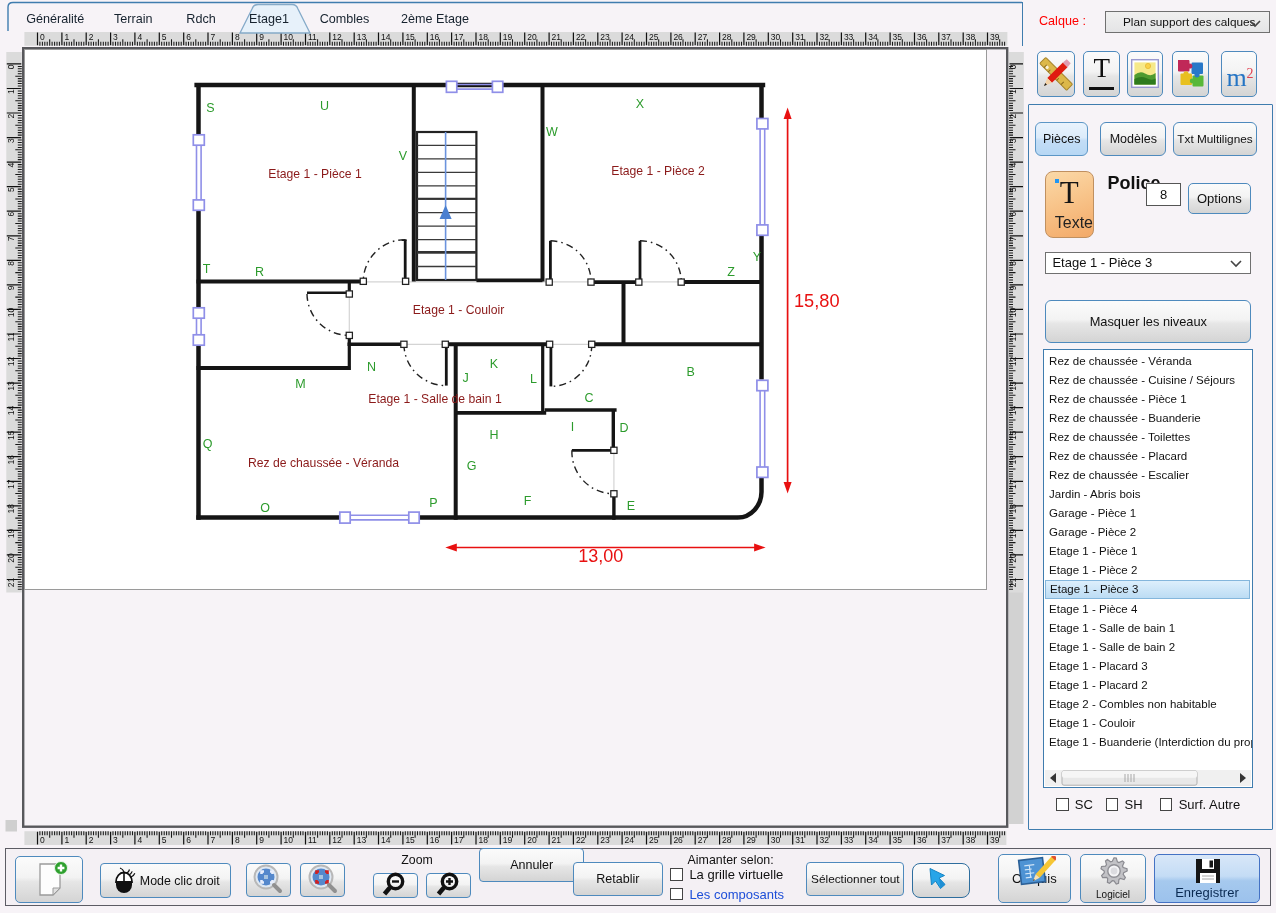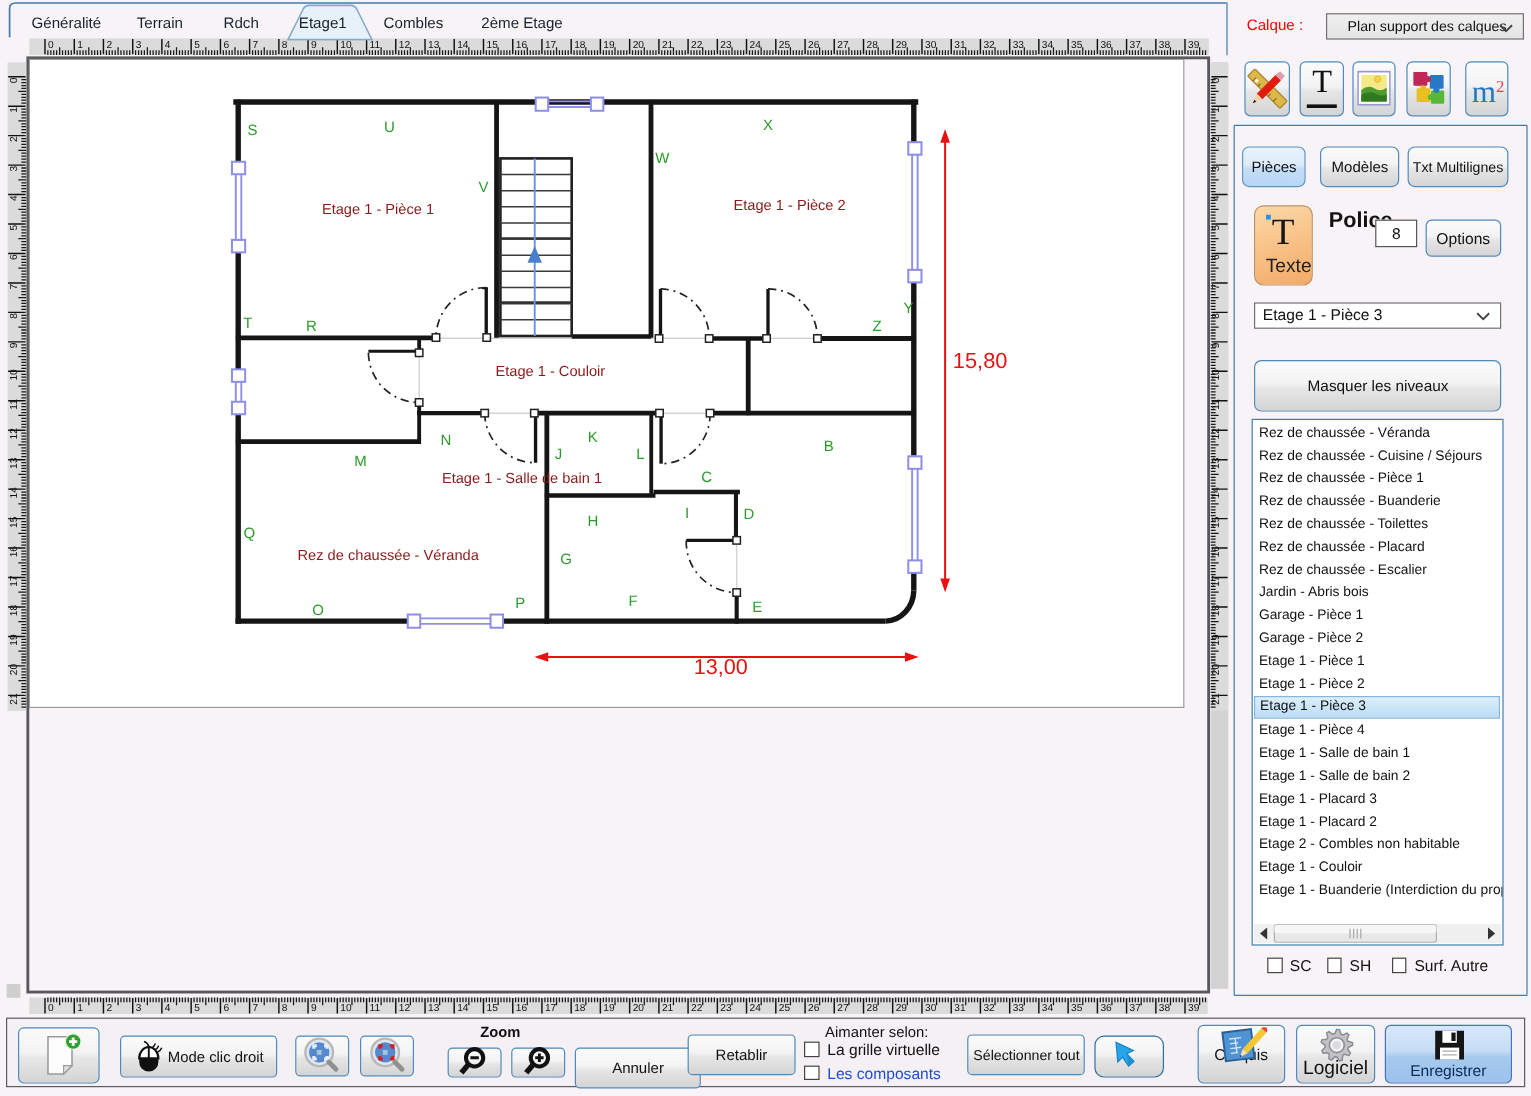--- a/index.html
+++ b/index.html
@@ -423,36 +423,36 @@
     <svg width="34" height="34" viewBox="0 0 34 34">
 <circle cx="15" cy="14" r="11.5" fill="#dfe8f2" stroke="#b8b8b8" stroke-width="2"></circle>
 <circle cx="15" cy="14" r="8.5" fill="#5588cc"></circle>
 <g stroke="#d02020" stroke-width="2.6" fill="none">
 <path d="M10.5,11 v-2.5 h2.5 M19,8.5 h2.5 v2.5 M21.5,17 v2.5 h-2.5 M13,19.5 h-2.5 v-2.5"></path>
       </g>
 <rect x="13" y="12" width="4" height="4" fill="#a8c4e0"></rect>
 <path d="M23,22 l6,6" stroke="#909090" stroke-width="4" stroke-linecap="round"></path>
 </svg>
   </div>
-<div class="abs" style="left:396px;top:852.7px;width:42px;text-align:center;font-size:12.3px;font-weight:bold;color:#111">Zoom</div>
+<div class="abs" style="left:396px;top:852.7px;width:42px;text-align:center;font-size:12.3px;font-weight:normal;color:#111">Zoom</div>
 <div class="btn gbtn" style="left:373px;top:872.7px;width:44.9px;height:25.3px;border-radius:4px">
     <svg width="34" height="28" viewBox="0 0 34 28">
 <circle cx="17.5" cy="10.5" r="7.2" fill="none" stroke="#111" stroke-width="3.4"></circle>
 <path d="M14,10.5 h7" stroke="#111" stroke-width="2.4"></path>
 <path d="M12,16.5 l-5.5,6.5" stroke="#111" stroke-width="4.5"></path>
     </svg>
   </div>
 <div class="btn gbtn" style="left:426.2px;top:872.7px;width:44.9px;height:25.3px;border-radius:4px">
     <svg width="34" height="28" viewBox="0 0 34 28">
 <circle cx="17.5" cy="10.5" r="7.2" fill="none" stroke="#111" stroke-width="3.4"></circle>
 <path d="M14,10.5 h7 M17.5,7 v7" stroke="#111" stroke-width="2.4"></path>
 <path d="M12,16.5 l-5.5,6.5" stroke="#111" stroke-width="4.5"></path>
     </svg>
   </div>
-<div class="btn gbtn" style="left:479.2px;top:873px;width:105px;height:34.4px;border-radius:4px">Annuler</div>
+<div class="btn gbtn" style="left:479.2px;top:848px;width:105px;height:34.4px;border-radius:4px">Annuler</div>
 <div class="btn gbtn" style="left:573.2px;top:861.5px;width:89.4px;height:34.4px;border-radius:4px">Retablir</div>
 <div class="abs" style="left:687.6px;top:852.8px;font-size:12.4px;font-weight:normal;color:#111">Aimanter selon:</div>
 <div class="abs" style="left:670.4px;top:868.2px;width:12.8px;height:12.8px;border:1.4px solid #444;background:#fff"></div>
 <div class="abs" style="left:689.4px;top:867.2px;font-size:13px;color:#111;width:120px">La grille virtuelle</div>
 <div class="abs" style="left:670.4px;top:887.6px;width:12.8px;height:12.8px;border:1.4px solid #444;background:#fff"></div>
 <div class="abs" style="left:689.4px;top:886.6px;font-size:13px;color:#1d4ed8;width:120px">Les composants</div>
 <div class="btn gbtn" style="left:806.4px;top:861.5px;width:98px;height:34.4px;border-radius:4px;font-size:11.8px">Sélectionner tout</div>
 <div class="btn gbtn" style="left:912.2px;top:862.9px;width:58.3px;height:34.9px;border-radius:8px;border-width:1.8px;border-color:#2e6e9e">
 <svg width="28" height="26" viewBox="0 0 28 26">
 <path d="M3,1.5 L17.5,8.5 L12,11 L18,17.5 L13.5,21.5 L8.5,14 L4.5,18 Z" fill="#28a5e8" stroke="#1584c4" stroke-width="1"></path>
@@ -467,21 +467,21 @@
       </g>
 <g transform="rotate(42 27 14)">
         <rect x="24.3" y="-2" width="5.4" height="24" fill="#f5c635"></rect>
 <path d="M24.3,22 L27,29 L29.7,22 Z" fill="#f8e0b0"></path>
         <path d="M26.2,26.8 L27,29 L27.8,26.8Z" fill="#333"></path>
 <rect x="24.3" y="-4.5" width="5.4" height="3.2" fill="#e05030"></rect>
       </g>
 </svg>
     <span>Croquis</span>
   </div>
-<div class="btn gbtn" style="left:1079.7px;top:853.5px;width:66.6px;height:49px;border-radius:5px;flex-direction:column;font-size:16px;justify-content:flex-end;padding-bottom:2px">
+<div class="btn gbtn" style="left:1079.7px;top:853.5px;width:66.6px;height:49px;border-radius:5px;flex-direction:column;font-size:10px;justify-content:flex-end;padding-bottom:2px">
 <svg width="36" height="33" viewBox="0 0 36 33" style="position:absolute;top:0px;left:15px">
 <path d="M18.0,2.8 L20.3,3.0 L21.4,6.8 L22.9,7.5 L26.5,5.9 L28.1,7.5 L26.5,11.1 L27.2,12.6 L31.0,13.7 L31.2,16.0 L27.7,17.7 L27.2,19.4 L29.4,22.6 L28.1,24.5 L24.3,23.5 L22.9,24.5 L22.5,28.4 L20.3,29.0 L18.0,25.8 L16.3,25.7 L13.5,28.4 L11.4,27.4 L11.7,23.5 L10.5,22.3 L6.6,22.6 L5.6,20.5 L8.3,17.7 L8.2,16.0 L5.0,13.7 L5.6,11.5 L9.5,11.1 L10.5,9.7 L9.5,5.9 L11.4,4.6 L14.6,6.8 L16.3,6.3 Z" fill="#c2c2c6" stroke="#8a8a90" stroke-width="1.2"></path>
 <circle cx="18" cy="16" r="6.2" fill="#f4f4f6" stroke="#909096" stroke-width="1.4"></circle>
 <circle cx="18" cy="16" r="3.4" fill="#dcdce0"></circle>
     </svg>
     <span>Logiciel</span>
   </div>
 <div class="btn" style="left:1153.7px;top:853.5px;width:106.5px;height:49px;border-radius:5px;flex-direction:column;font-size:13px;justify-content:flex-end;padding-bottom:2px;background:linear-gradient(180deg,#d8e7f8 0%,#c4dcf5 45%,#a6c9ee 55%,#9cc2ec 100%);border-color:#4472c4;color:#0a2a52">
 <svg width="28" height="28" viewBox="0 0 28 28" style="position:absolute;top:2px;left:39px">
 <path d="M2,2 h24 v24 h-24 z" fill="#151515"></path>

